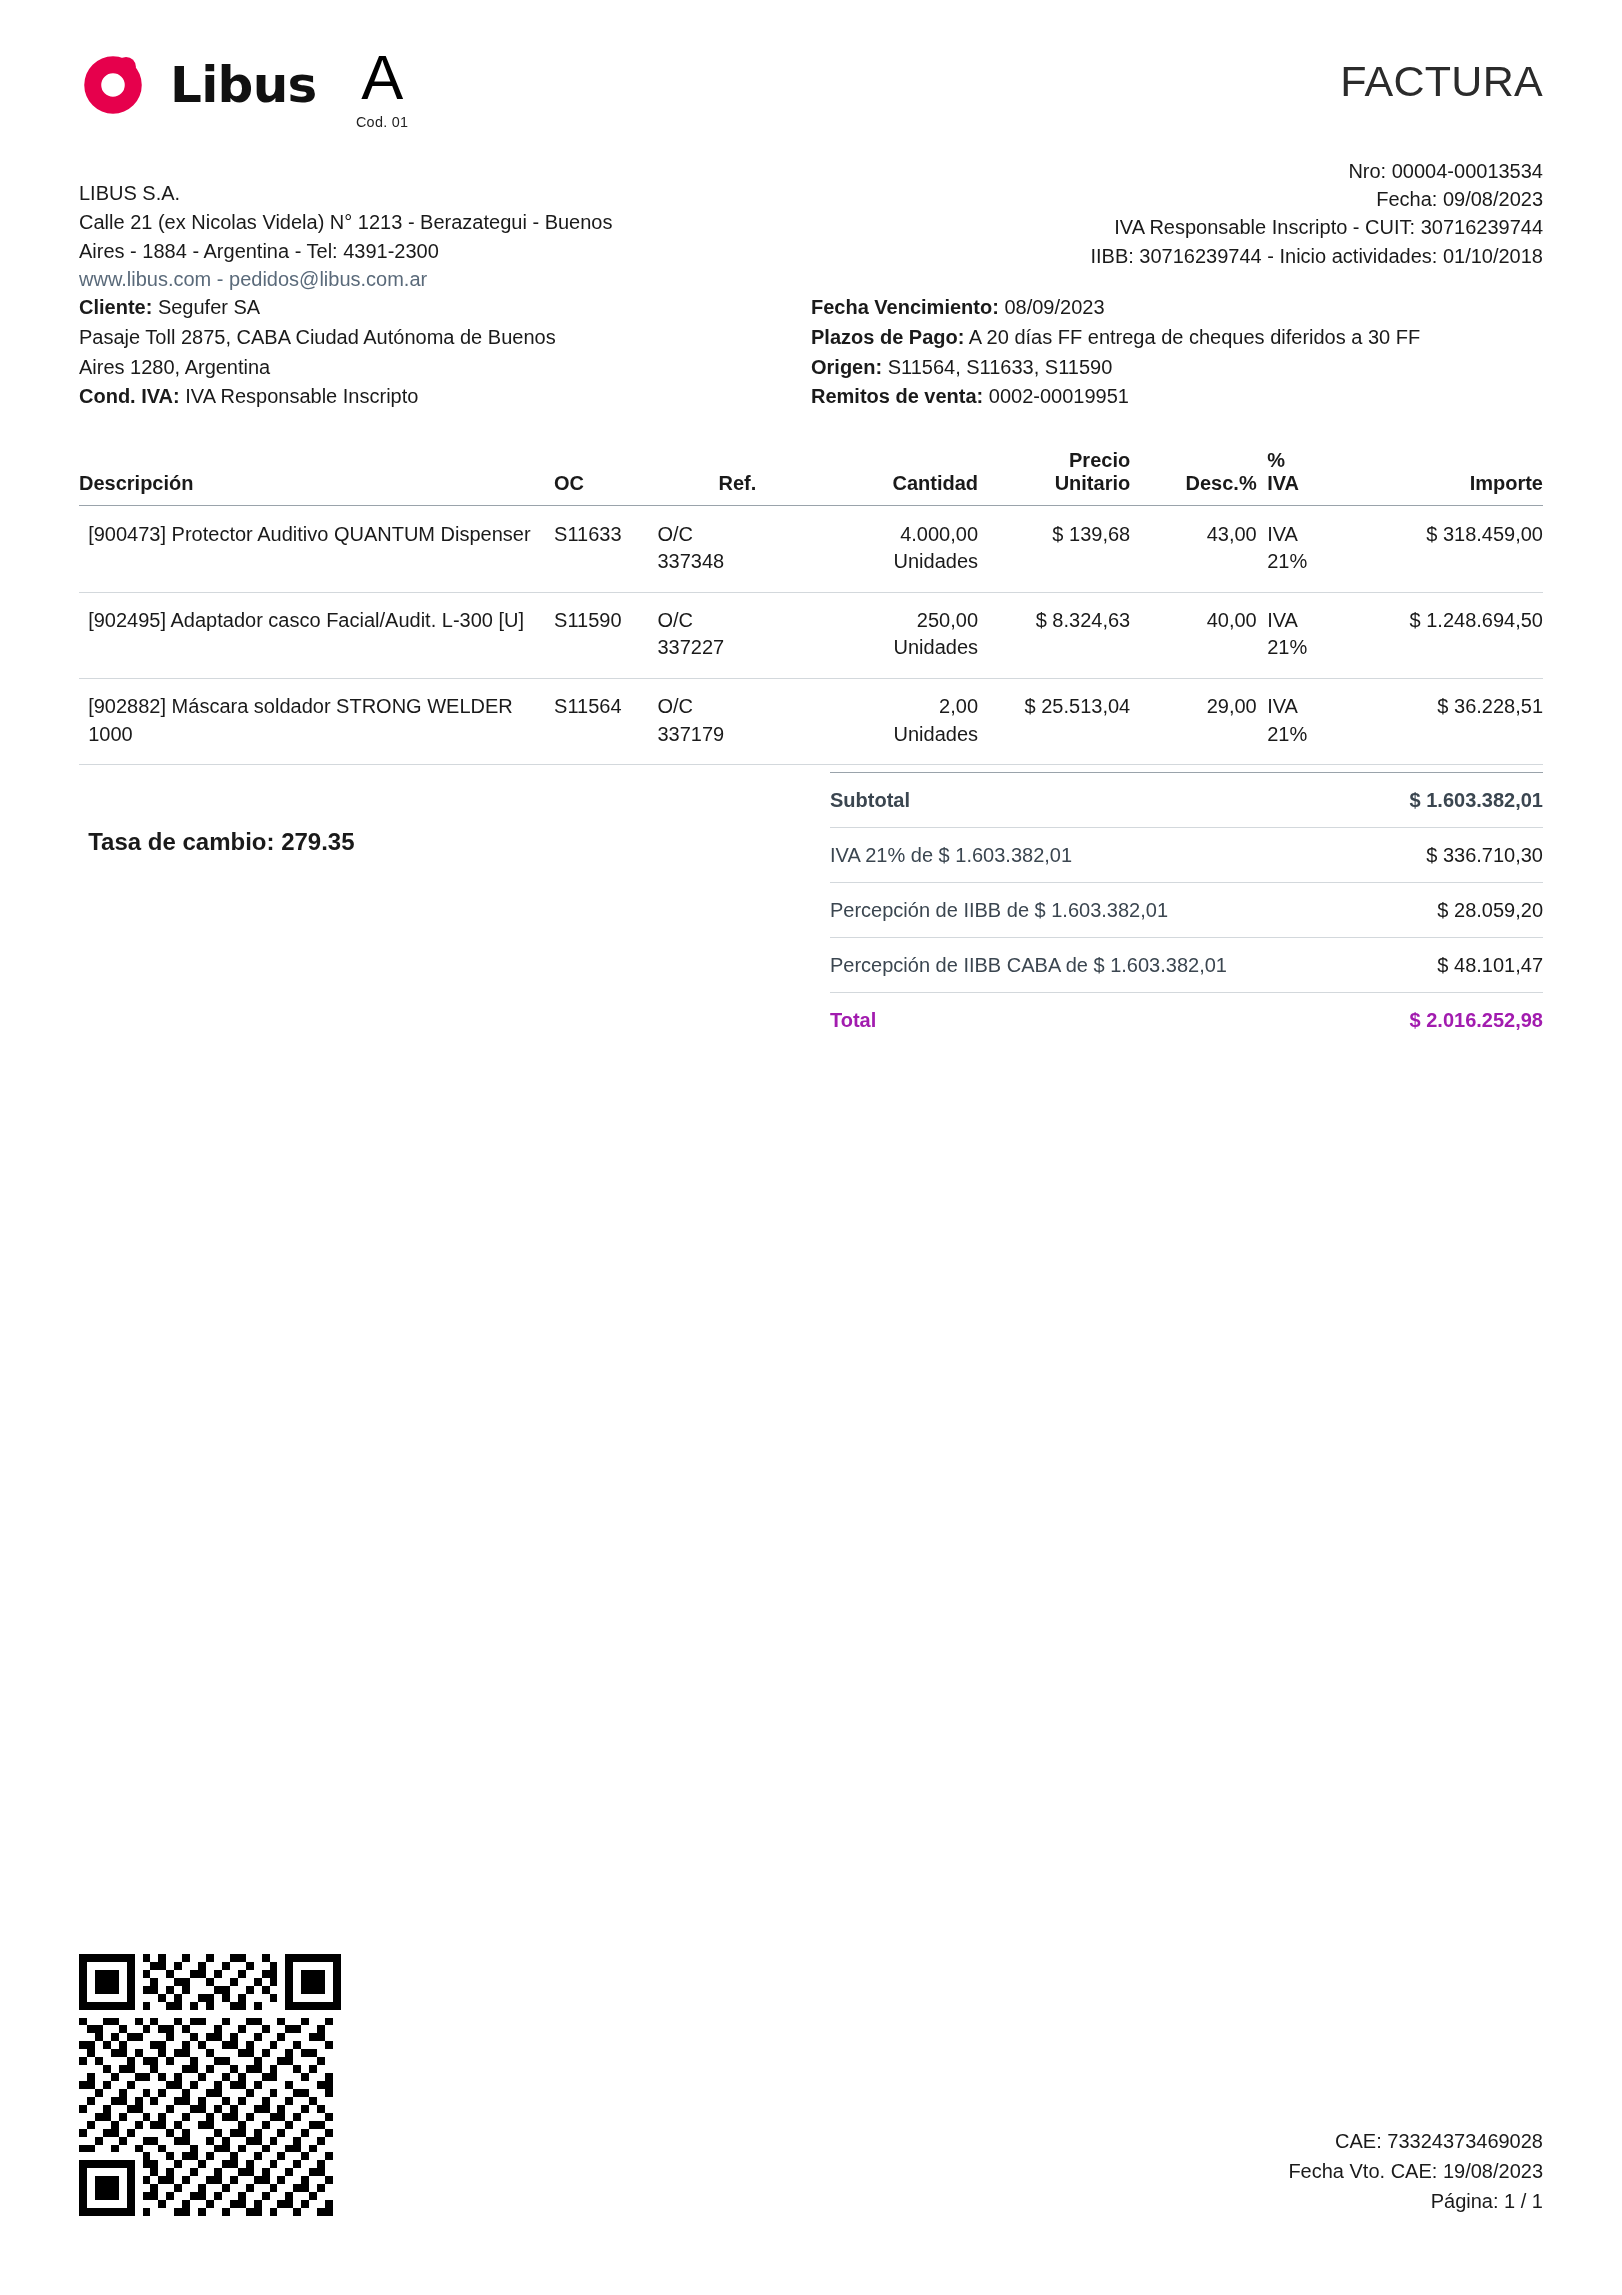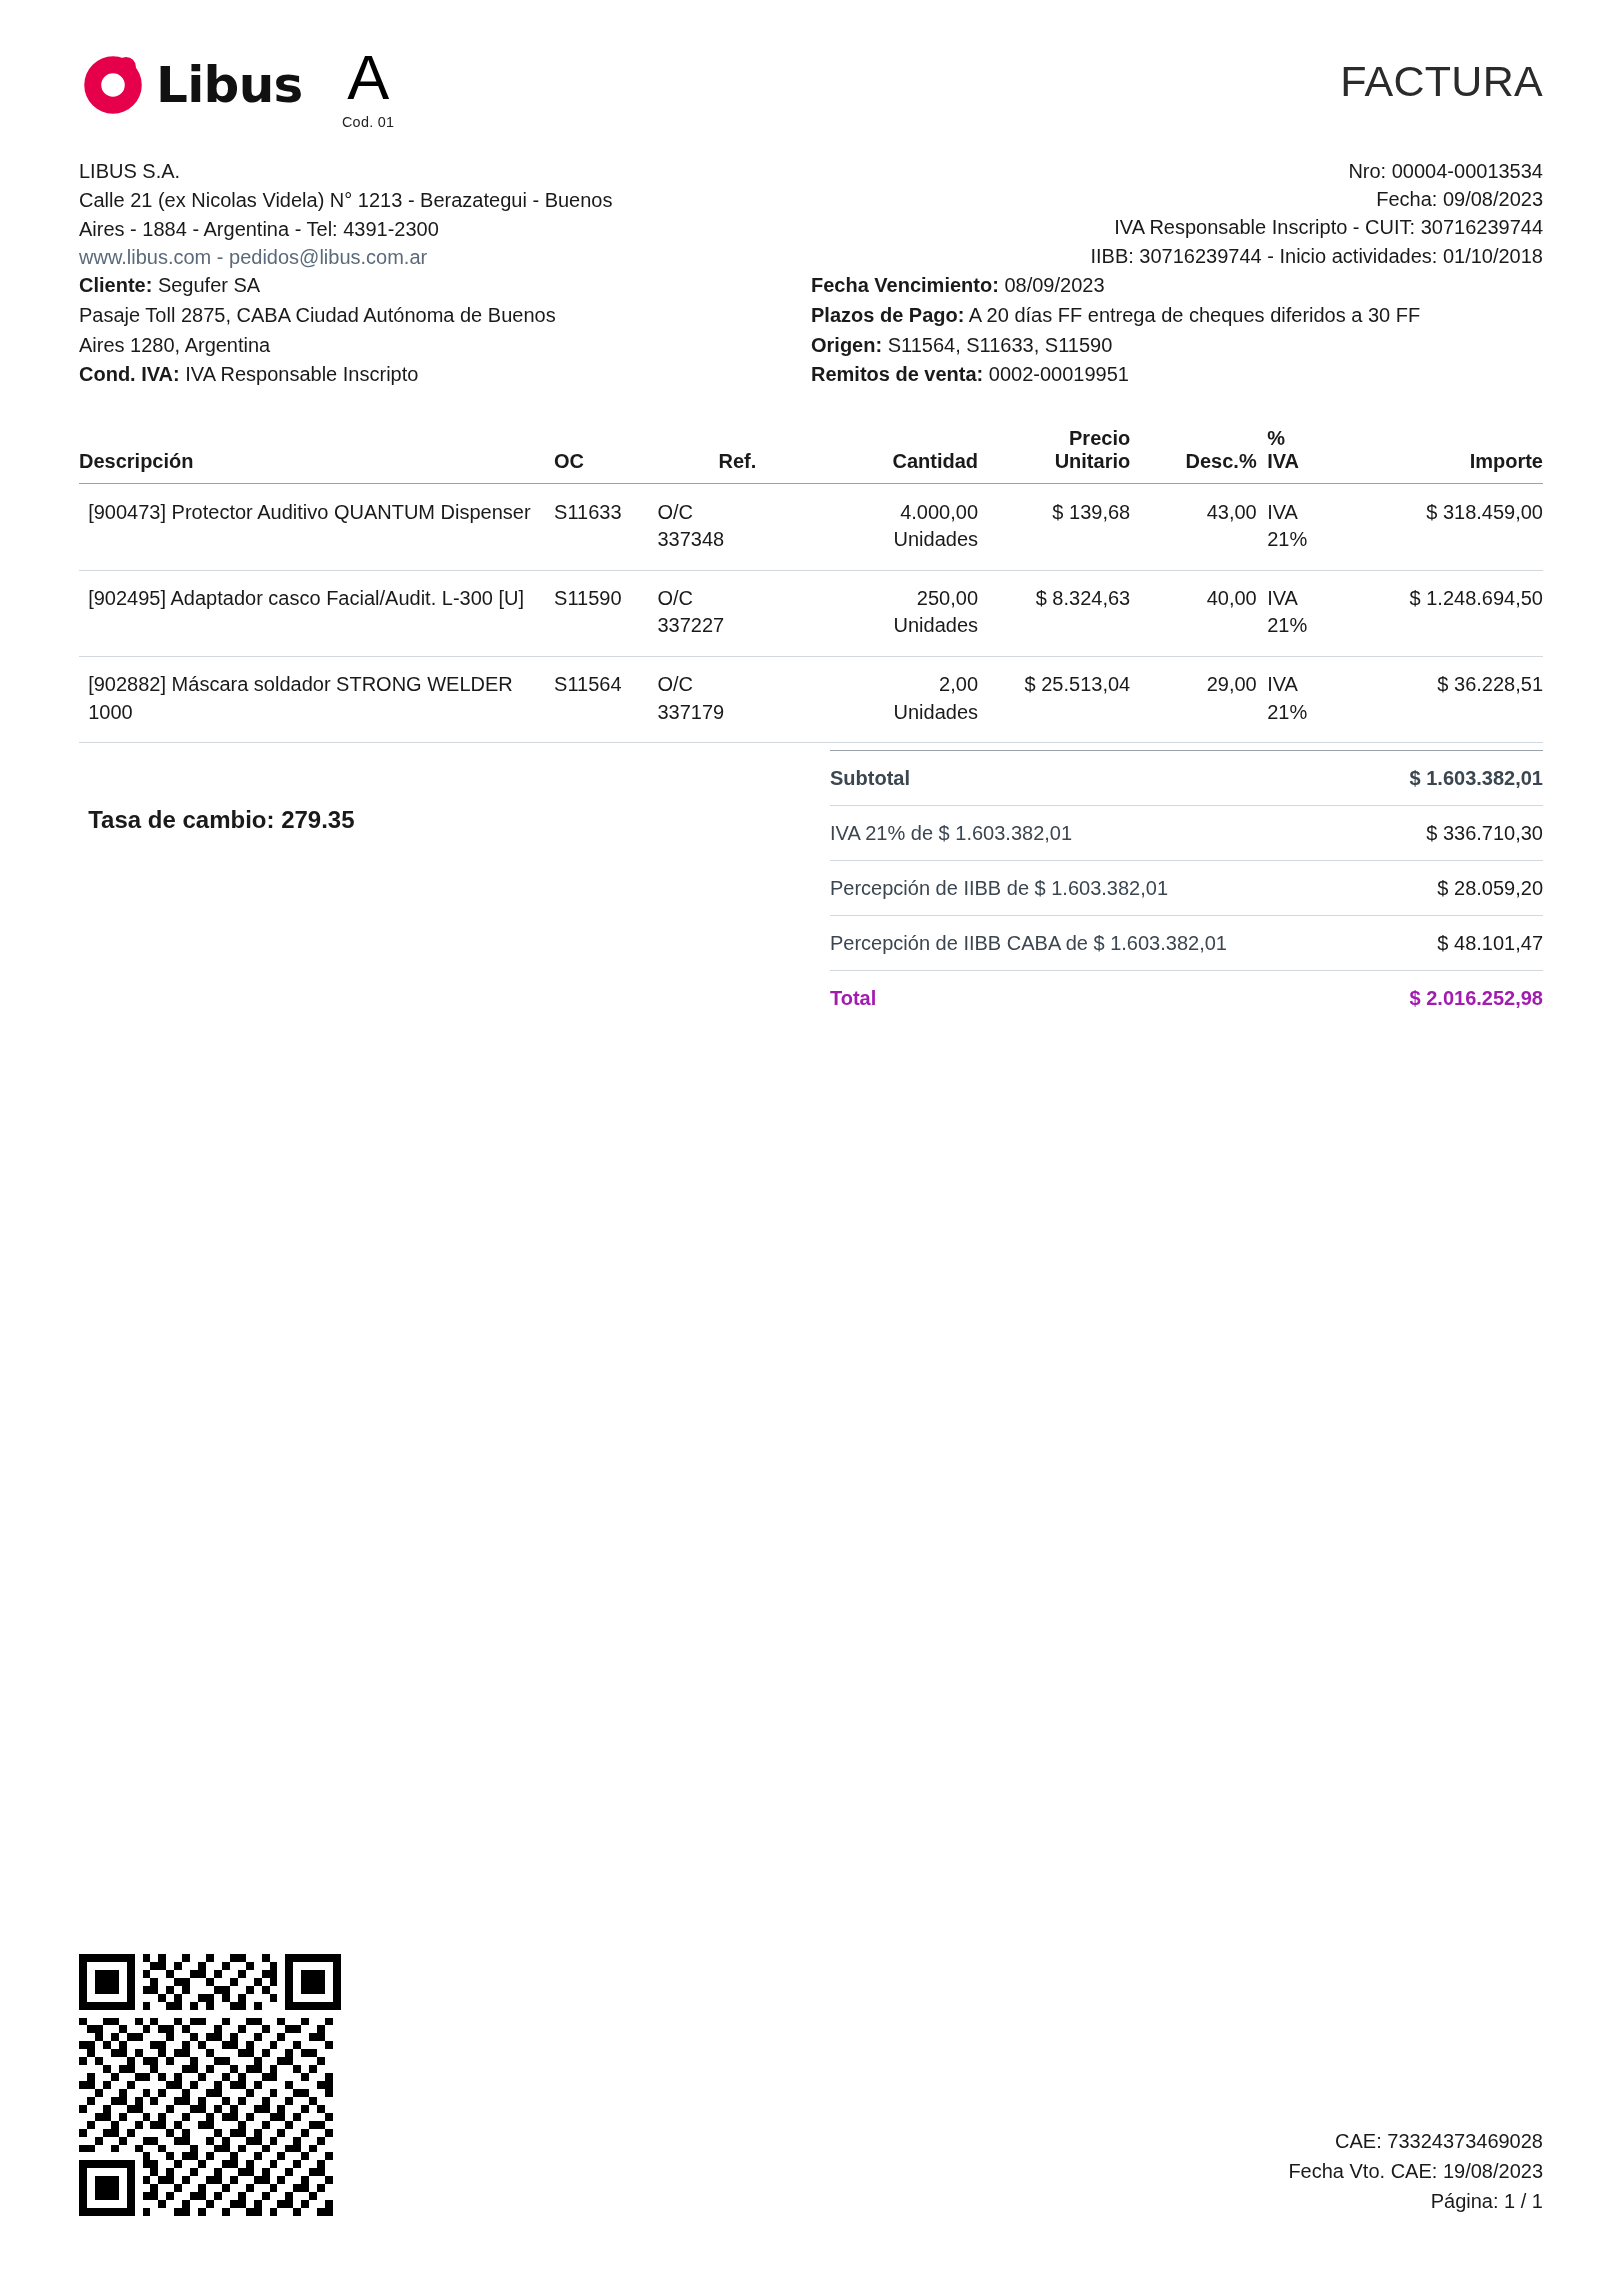--- a/index.html
+++ b/index.html
@@ -23,21 +23,21 @@
   
   .header {
     display: flex;
     align-items: flex-start;
     justify-content: space-between;
     height: 111px;
   }
   .logo-wrap {
     display: flex;
     align-items: center;
-    gap: 9px;
+    gap: 23px;
     padding-top: 11.8px;
   }
   .logo-mark {
     width: 68px;
     height: 68px;
     position: relative;
   }
   .logo-text {
     font-family: "DejaVu Sans", sans-serif;
     font-weight: bold;
@@ -79,20 +79,21 @@
     justify-content: space-between;
     margin-top: 6.5px;
   }
   .company-block {
     font-size: 20px;
     line-height: 1.42;
     max-width: 733px;
   }
   .company-block .name {
     margin-bottom: 1.3px;
+    margin-top: 22px;
   }
   .company-block .web {
     color: #5a6a7a;
   }
   .invoice-meta {
     font-size: 20px;
     line-height: 1.42;
     text-align: right;
   }
 

